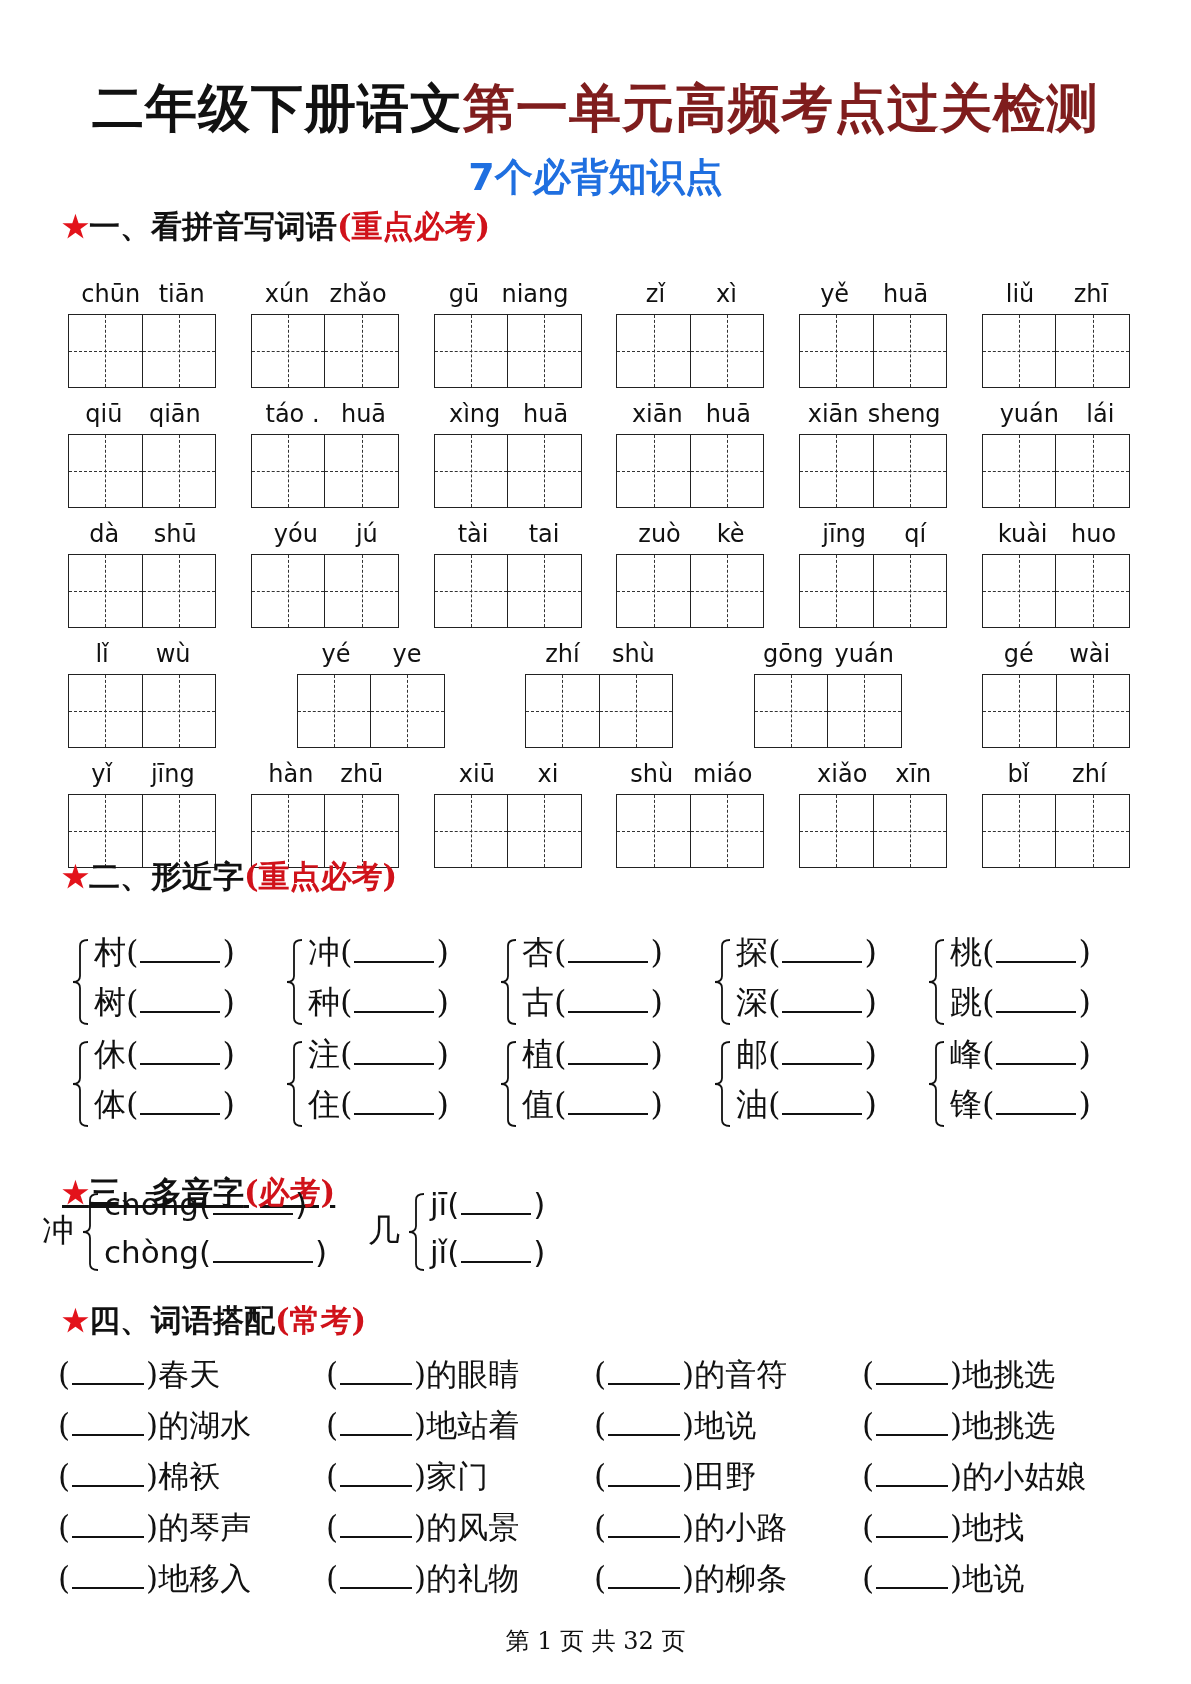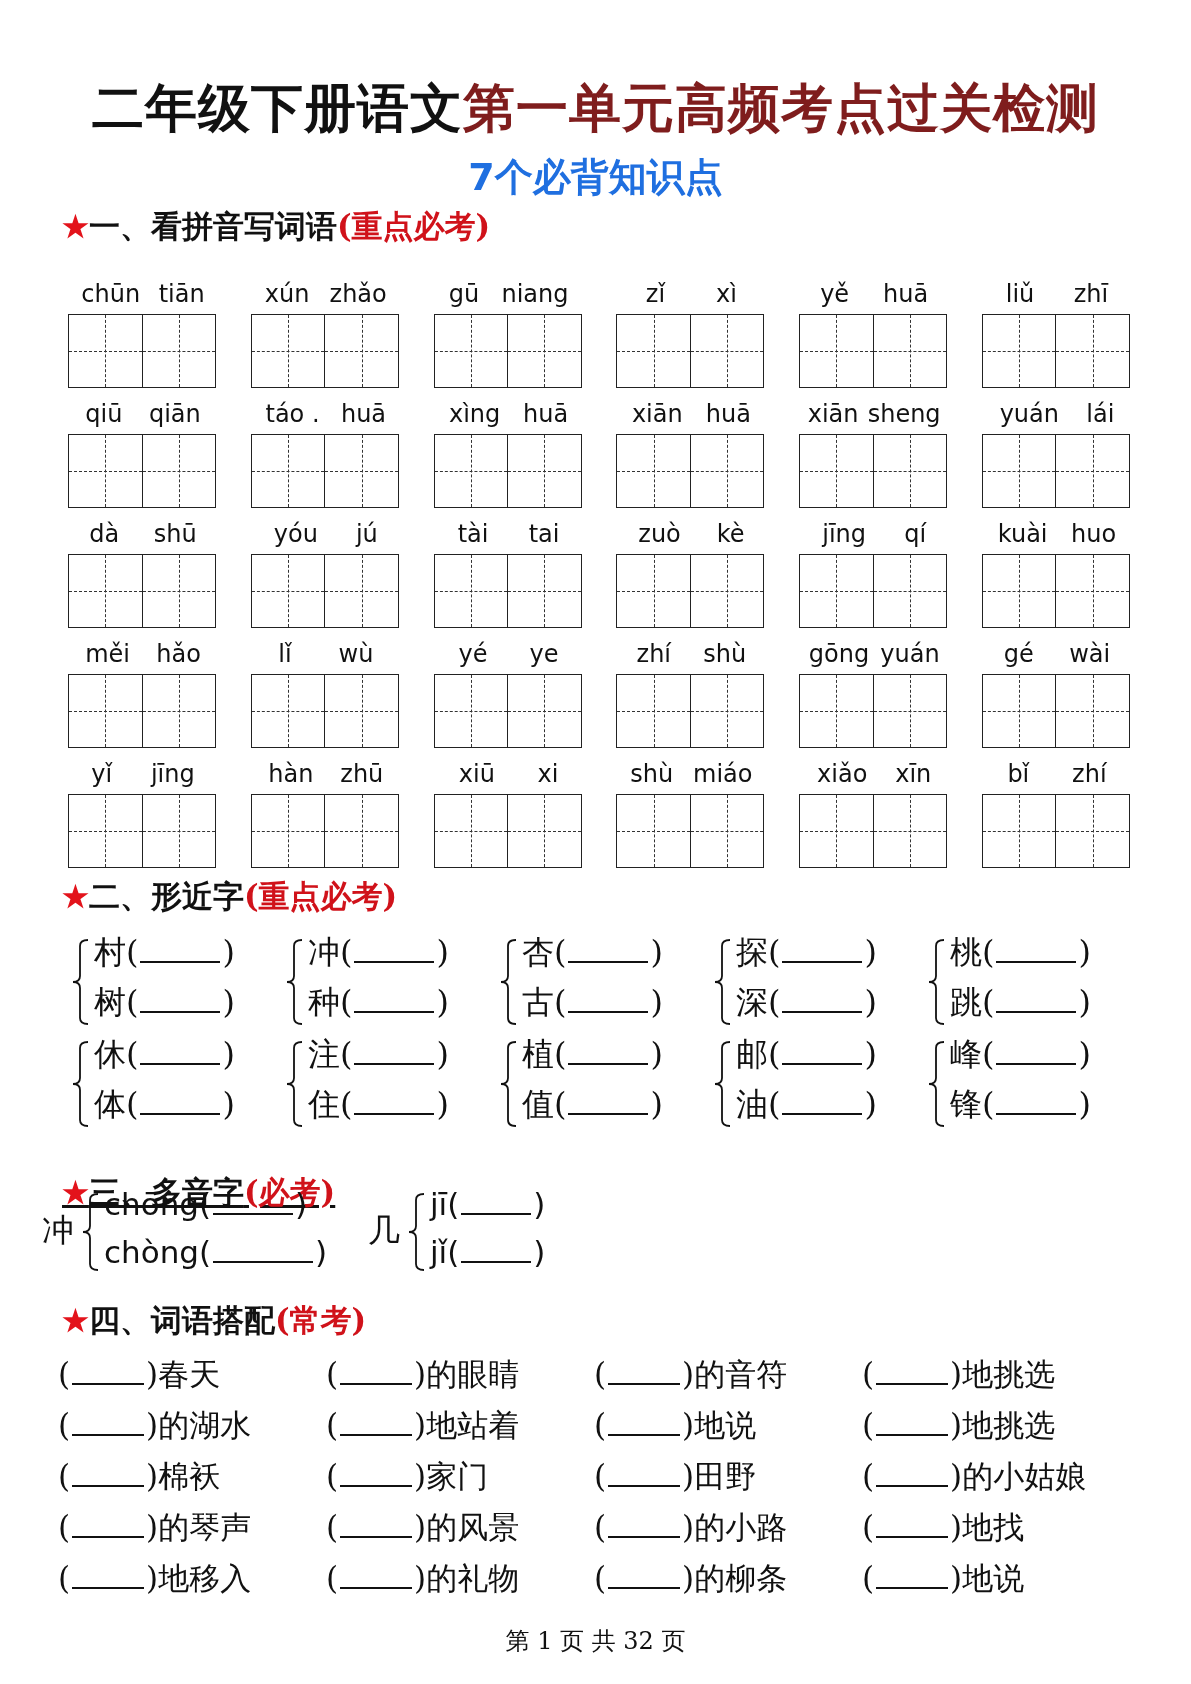--- a/index.html
+++ b/index.html
@@ -287,30 +287,20 @@
         </div>
         <div class="tz">
           <div class="tz-cell"></div>
           <div class="tz-cell"></div>
         </div>
       </div>
     </div>
     <div class="py-row">
       <div class="py-item">
         <div class="py-label">
-          <span>měi</span>
-          <span>hǎo</span>
-        </div>
-        <div class="tz">
-          <div class="tz-cell"></div>
-          <div class="tz-cell"></div>
-        </div>
-      </div>
-      <div class="py-item">
-        <div class="py-label">
           <span>lǐ</span>
           <span>wù</span>
         </div>
         <div class="tz">
           <div class="tz-cell"></div>
           <div class="tz-cell"></div>
         </div>
       </div>
       <div class="py-item">
         <div class="py-label">
@@ -410,21 +400,21 @@
           <span>zhí</span>
         </div>
         <div class="tz">
           <div class="tz-cell"></div>
           <div class="tz-cell"></div>
         </div>
       </div>
     </div>
   </div>
 
-<div class="section-head" style="top:876px;">
+<div class="section-head" style="top:856px;">
   <span class="star">★</span><span>二、形近字</span><span class="tag">(重点必考)</span>
 </div>
 
 <div class="similar" id="similar">
     <div class="sim-row">
       <div class="sim-group">
         <span class="brace"><svg width="22" height="88" viewBox="0 0 22 88" fill="none" stroke="#111" stroke-width="1.8">
             <path d="M18 2 Q10 2 10 8 L10 38 Q10 44 3 44 Q10 44 10 50 L10 80 Q10 86 18 86"></path>
           </svg></span>
         <div class="sim-line l1"><span>村</span>(<span class="blank" style="width:80px"></span>)</div>

